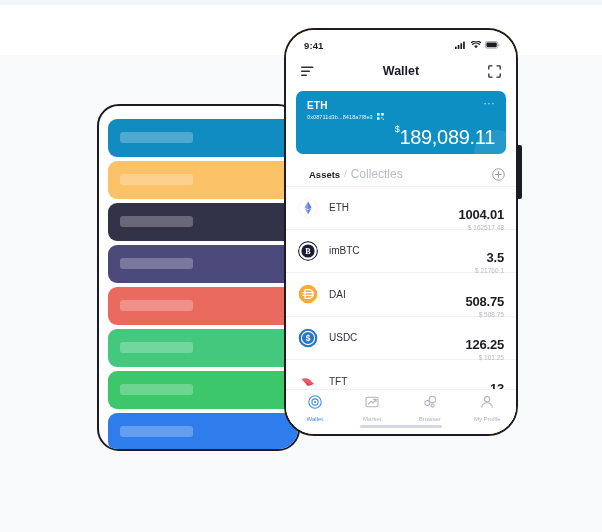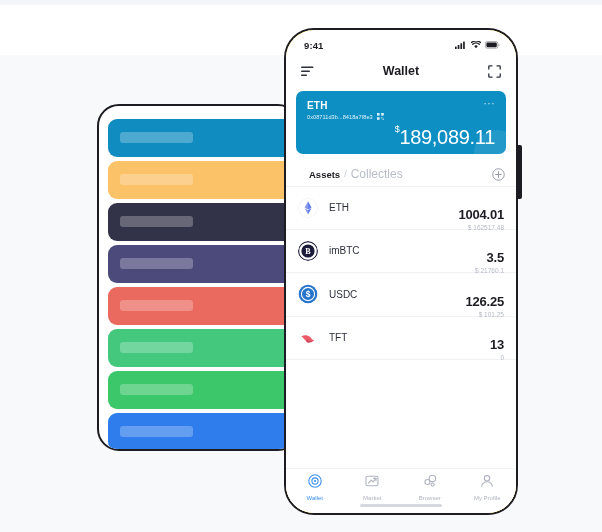--- a/index.html
+++ b/index.html
@@ -52,21 +52,21 @@
     left: 12px; top: 13px;
     height: 11px; width: 73px;
     border-radius: 3px;
     background: rgba(255,255,255,0.26);
   }
 
   
   .phone-front {
     position: absolute;
     left: 284px; top: 28px;
-    width: 234px; height: 487px;
+    width: 234px; height: 408px;
     background: #fde047;
     border: 2.5px solid #1c1c22;
     border-radius: 30px;
     z-index: 5;
     overflow: hidden;
   }
   .phone-btn-right {
     position: absolute;
     left: 518px; top: 145px;
     width: 4px; height: 54px;
@@ -358,20 +358,34 @@
           </div>
           <div class="asset-name">imBTC</div>
           <div class="asset-vals">
             <div class="asset-amt">3.5</div>
             <div class="asset-fiat">$ 21760.1</div>
           </div>
         </div>
         <div class="asset-row">
           <div class="asset-ico">
             <svg width="20" height="20" viewBox="0 0 20 20">
+              <circle cx="10" cy="10" r="9.3" fill="#f5ac37"></circle>
+              <path d="M7 5.6 h3.4 c2.8 0 4.6 1.8 4.6 4.4 s-1.8 4.4 -4.6 4.4 H7 z" fill="none" stroke="#fff" stroke-width="1.3"></path>
+              <path d="M4.4 8.6 h11.2 M4.4 11.4 h11.2" stroke="#fff" stroke-width="1.2"></path>
+            </svg>
+          </div>
+          <div class="asset-name">DAI</div>
+          <div class="asset-vals">
+            <div class="asset-amt">508.75</div>
+            <div class="asset-fiat">$ 508.75</div>
+          </div>
+        </div>
+        <div class="asset-row">
+          <div class="asset-ico">
+            <svg width="20" height="20" viewBox="0 0 20 20">
               <circle cx="10" cy="10" r="9.3" fill="#2775ca"></circle>
               <circle cx="10" cy="10" r="6.6" fill="none" stroke="#fff" stroke-width="1.1"></circle>
               <text x="10" y="13.2" font-size="8.4" font-weight="bold" fill="#fff" text-anchor="middle" font-family="Liberation Sans, sans-serif">$</text>
             </svg>
           </div>
           <div class="asset-name">USDC</div>
           <div class="asset-vals">
             <div class="asset-amt">126.25</div>
             <div class="asset-fiat">$ 101.25</div>
           </div>

